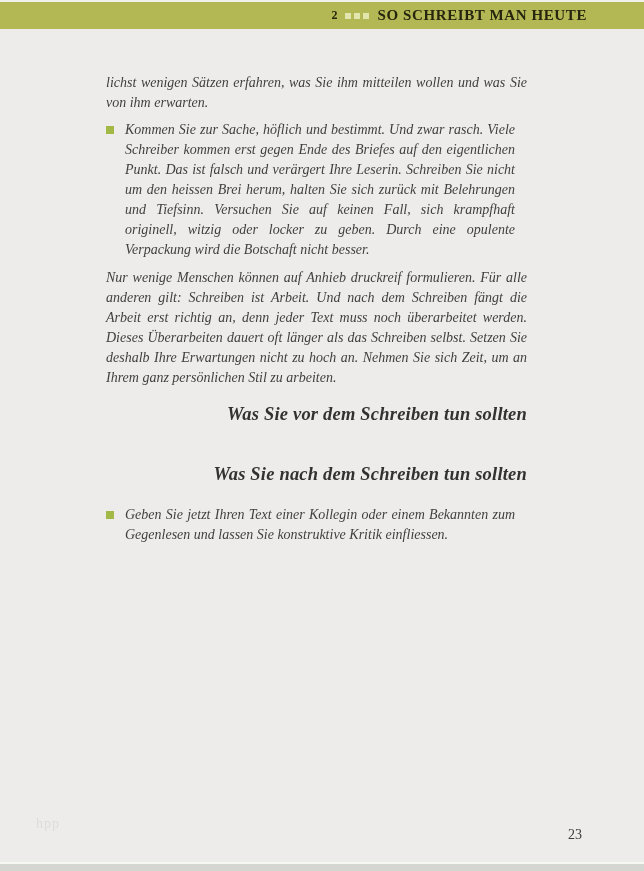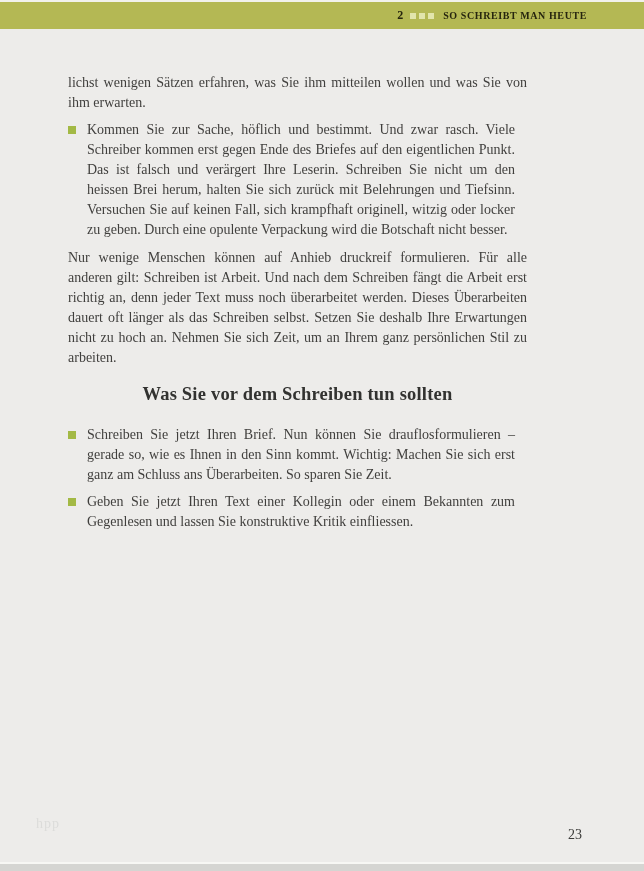--- a/index.html
+++ b/index.html
@@ -41,31 +41,32 @@
     margin-right: 9px;
   }
   .sq {
     width: 6px;
     height: 6px;
     background: #e2e5ac;
     display: inline-block;
   }
   .ch-title {
     font-weight: bold;
-    font-size: 10px;
+    font-size: 15px;
     letter-spacing: 0.6px;
     color: #26250e;
   }
   
   .content {
-    padding: 44px 117px 0 68px;
+    padding: 44px 117px 0 106px;
     color: #403f3d;
     font-size: 14px;
     line-height: 20px;
     text-align: justify;
+    font-style: italic;
   }
   .content p { margin: 0; }
   .cont { margin-left: 19px; }
   ul.bullets {
     list-style: none;
     margin: 7px 12px 0 19px;
     padding: 0;
   }
   ul.bullets li {
     position: relative;
@@ -81,21 +82,21 @@
     background: #a3b945;
   }
   p.plain { margin-top: 8px; }
   h2.section-heading {
     font-size: 18.5px;
     line-height: 24px;
     font-weight: bold;
     color: #323230;
     letter-spacing: 0.2px;
     margin: 14px 0 19px 0;
-    text-align: center;
+    text-align: right;
   }
   h2.section-heading.gap-large { margin-top: 36px; }
   
   .watermark {
     position: absolute;
     left: 36px;
     top: 816px;
     font-size: 14px;
     color: #dcdcda;
     letter-spacing: 1px;
@@ -141,23 +142,23 @@
 
     <ul class="bullets">
       <li>Kommen Sie zur Sache, höflich und bestimmt. Und zwar rasch. Viele Schreiber kommen erst gegen Ende des Briefes auf den eigentlichen Punkt. Das ist falsch und verärgert Ihre Leserin. Schreiben Sie nicht um den heissen Brei herum, halten Sie sich zurück mit Belehrungen und Tiefsinn. Versuchen Sie auf keinen Fall, sich krampfhaft originell, witzig oder locker zu geben. Durch eine opulente Verpackung wird die Botschaft nicht besser.</li>
     </ul>
 
     <p class="plain">Nur wenige Menschen können auf Anhieb druckreif formulieren. Für alle anderen gilt: Schreiben ist Arbeit. Und nach dem Schreiben fängt die Arbeit erst richtig an, denn jeder Text muss noch überarbeitet werden. Dieses Überarbeiten dauert oft länger als das Schreiben selbst. Setzen Sie deshalb Ihre Erwartungen nicht zu hoch an. Nehmen Sie sich Zeit, um an Ihrem ganz persönlichen Stil zu arbeiten.</p>
 
     <h2 class="section-heading">Was Sie vor dem Schreiben tun sollten</h2>
 
     <ul class="bullets">
-      <li>Schreiben Sie jetzt Ihren Brief. Nun können Sie drauflosformulieren – gerade so, wie es Ihnen in den Sinn kommt. Wichtig: Machen Sie sich erst ganz am Schluss ans Überarbeiten. So sparen Sie Zeit.</li>
     </ul>
 
+    <h2 class="section-heading gap-large">Was Sie nach dem Schreiben tun sollten</h2>
 
     <ul class="bullets">
       <li>Geben Sie jetzt Ihren Text einer Kollegin oder einem Bekannten zum Gegenlesen und lassen Sie konstruktive Kritik einfliessen.</li>
     </ul>
   </main>
 
   <div class="watermark">hpp</div>
   <div class="page-number">23</div>
 
   <div class="bottom-white-line"></div>

